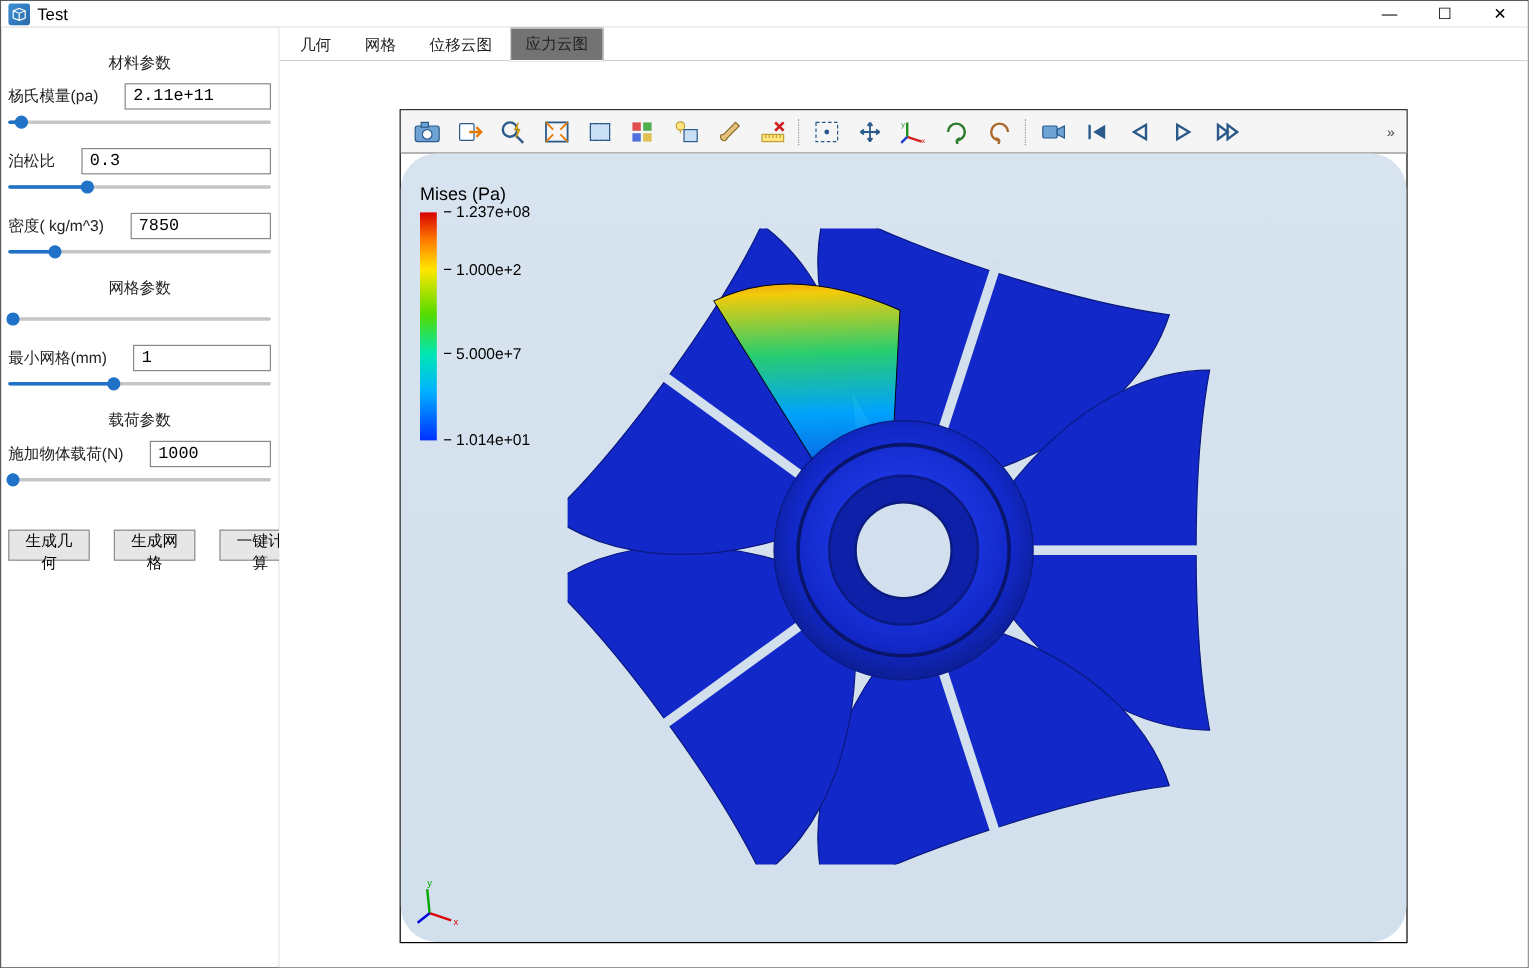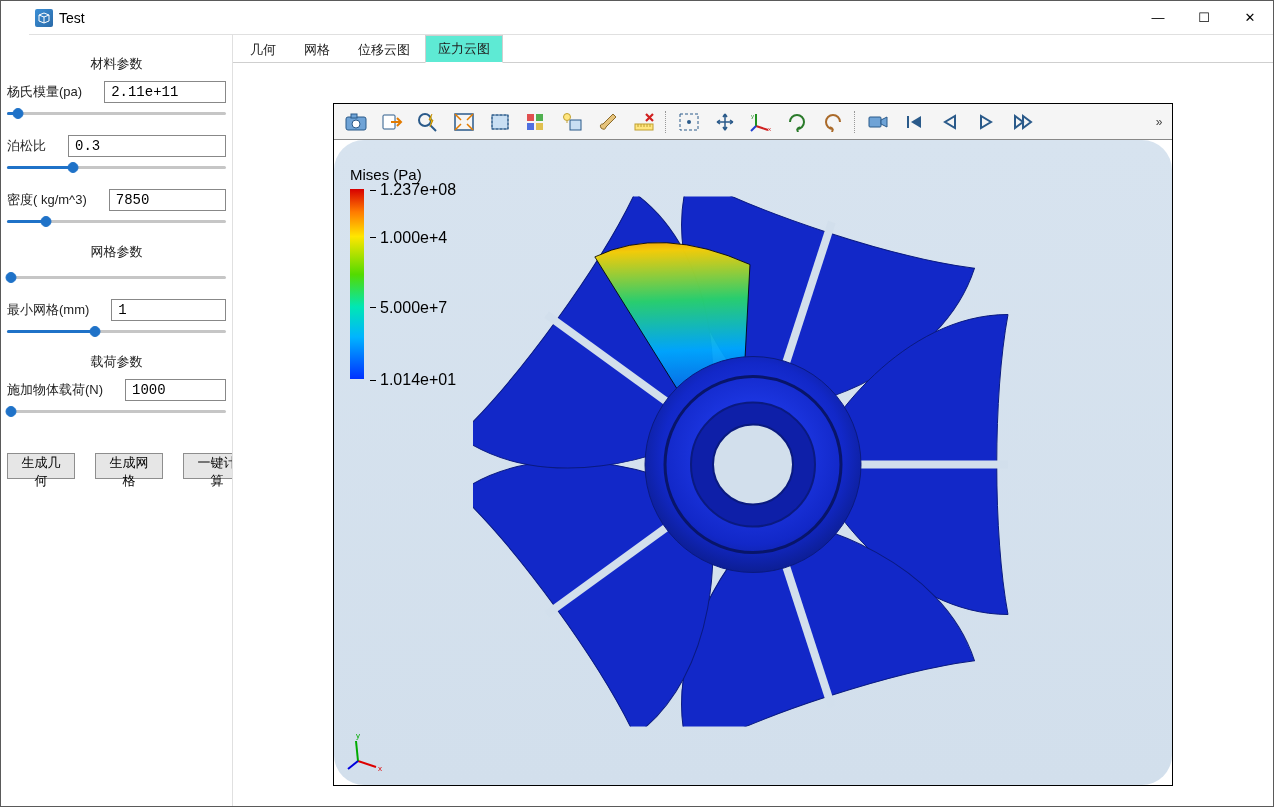--- a/index.html
+++ b/index.html
@@ -1,53 +1,53 @@
 <!DOCTYPE html>
 <html><head>
 <meta charset="utf-8">
 <style>
   * { box-sizing: border-box; margin: 0; padding: 0; }
   html, body { width: 1274px; height: 807px; font-family: "Microsoft YaHei", "SimSun", Arial, sans-serif; font-size: 13px; background: #f0f0f0; overflow: hidden; }
   .window { width: 1274px; height: 807px; background: #fff; border: 1px solid #5a5a5a; display: flex; flex-direction: column; }
-  .titlebar { height: 34px; display: flex; align-items: center; background: #fff; border-bottom: 1px solid #e0e0e0; margin-left: 28px; }
+  .titlebar { height: 22px; display: flex; align-items: center; background: #fff; border-bottom: 1px solid #e0e0e0; }
   .titlebar-icon { width: 18px; height: 18px; margin: 0 6px; background: linear-gradient(135deg,#3b8fd6 0%,#2a6aa8 100%); border-radius: 2px; display:flex; align-items:center; justify-content:center; }
   .titlebar-icon svg { width:12px; height:12px; }
   .titlebar-title { flex: 0 0 auto; font-size: 14px; color:#000; }
   .titlebar-spacer { flex: 1; }
   .titlebar-btn { width: 46px; height: 30px; display: flex; align-items: center; justify-content: center; color: #000; }
   .content { flex: 1; display: flex; min-height: 0; }
   .sidebar { width: 232px; padding: 10px 6px 10px 6px; border-right: 1px solid #e0e0e0; overflow-y:auto; }
   .section-title { text-align: center; font-size: 13px; color:#222; margin: 10px 0 8px 0; }
   .param-row { display: flex; align-items: center; gap: 22px; margin-bottom: 2px; }
   .param-label { font-size: 13px; color:#222; white-space: nowrap; }
   .param-input { flex:1; min-width: 0; border: 1px solid #888; padding: 2px 6px; font-family: "Courier New", monospace; font-size: 14px; height: 22px; }
   .slider-wrap { margin: 2px 0 14px 0; position: relative; height: 16px; display:flex; align-items:center; }
   .slider-track { width: 100%; height: 3px; background: #c6c6c6; border-radius: 2px; position: relative; }
   .slider-fill { position:absolute; height:3px; background:#1f72c8; left:0; top:0; border-radius:2px; }
   .slider-thumb { position:absolute; width:11px; height:11px; background:#1f72c8; border:1px solid #1f72c8; border-radius:50%; top:-4px; transform:translateX(-50%); }
   .action-buttons { display:flex; flex-direction:row; align-items:center; gap:20px; margin-top:34px; }
   .action-btn { min-width: 68px; height:26px; padding: 0 10px; border: 1px solid #8e8e8e; background: #e6e6e6; font-size:13px; cursor:pointer; }
   .main { flex:1; display:flex; flex-direction:column; min-width:0; }
   .tabs { display:flex; border-bottom: 1px solid #cfcfcf; height: 28px; align-items:flex-end; padding-left:4px; background:#fff;}
   .tab { padding: 4px 12px 4px 12px; font-size:13px; color:#222; border:1px solid transparent; border-bottom:none; margin-right:2px; cursor:pointer; position:relative; top:1px;}
-  .tab.active { border-color:#cfcfcf; background:#5eead4; border-bottom:1px solid #fff;margin-top:39px;}
+  .tab.active { border-color:#cfcfcf; background:#737373; border-bottom:1px solid #fff;margin-top:39px;}
   .view-area { flex:1; padding: 40px 100px 20px 100px; background:#fff; display:flex; }
   .view-frame { flex:1; background:#fff; border:1px solid #000; display:flex; flex-direction:column; }
   .toolbar { height:36px; display:flex; align-items:center; padding: 0 4px; gap:0; border-bottom:1px solid #888; background:#f5f5f5; }
   .tool-btn { width:34px; height:30px; display:flex; align-items:center; justify-content:center; border:1px solid transparent; border-radius:3px; cursor:pointer; margin:0 1px;}
   .tool-sep { width: 3px; height: 22px; margin: 0 3px; border-left: 1px dotted #999; }
   .tool-overflow { width:18px; text-align:center; font-size:12px; color:#444; margin-left:auto; cursor:pointer;}
   .viewport { flex:1; position:relative; background: linear-gradient(180deg, #d7e3ef 0%, #d2dfec 100%); overflow:hidden;border-radius:30px;}
   
   .legend { position:absolute; left:16px; top:26px; font-family: Arial, sans-serif; font-size:14px; color:#000; }
   .legend-title { margin-bottom:6px; font-size:15px; }
   .legend-body { display:flex; gap:6px; align-items:stretch; }
   .legend-bar { width:14px; height:190px; background: linear-gradient(180deg, #d70000 0%, #ff7a00 12%, #ffe600 25%, #53db00 45%, #00e7b4 62%, #00b4ff 78%, #0030ff 100%); }
   .legend-ticks { position:relative; height:190px; }
-  .legend-tick { position:absolute; left:0; display:flex; align-items:center; gap:4px; font-size:16px; white-space:nowrap;}
+  .legend-tick { position:absolute; left:0; display:flex; align-items:center; gap:4px; font-size:13px; white-space:nowrap;}
   .legend-tick .tline { width:6px; height:1px; background:#000; }
   
   .triad { position:absolute; left:12px; bottom:14px; width:40px; height:40px; }
   
   .model { position:absolute; left:50%; top:50%; transform:translate(-50%,-50%); }
 </style>
 </head>
 <body>
 
 <div class="window">
@@ -295,21 +295,21 @@
               <div class="legend-title">Mises (Pa)</div>
               <div class="legend-body">
                 <div class="legend-bar"></div>
                 <div class="legend-ticks" id="legend-ticks">
                     <div class="legend-tick" style="top: calc(0% - 8px);">
                       <span class="tline"></span>
                       <span>1.237e+08</span>
                     </div>
                     <div class="legend-tick" style="top: calc(25% - 8px);">
                       <span class="tline"></span>
-                      <span>1.000e+4</span>
+                      <span>1.000e+2</span>
                     </div>
                     <div class="legend-tick" style="top: calc(62% - 8px);">
                       <span class="tline"></span>
                       <span>5.000e+7</span>
                     </div>
                     <div class="legend-tick" style="top: calc(100% - 8px);">
                       <span class="tline"></span>
                       <span>1.014e+01</span>
                     </div>
                   </div>

